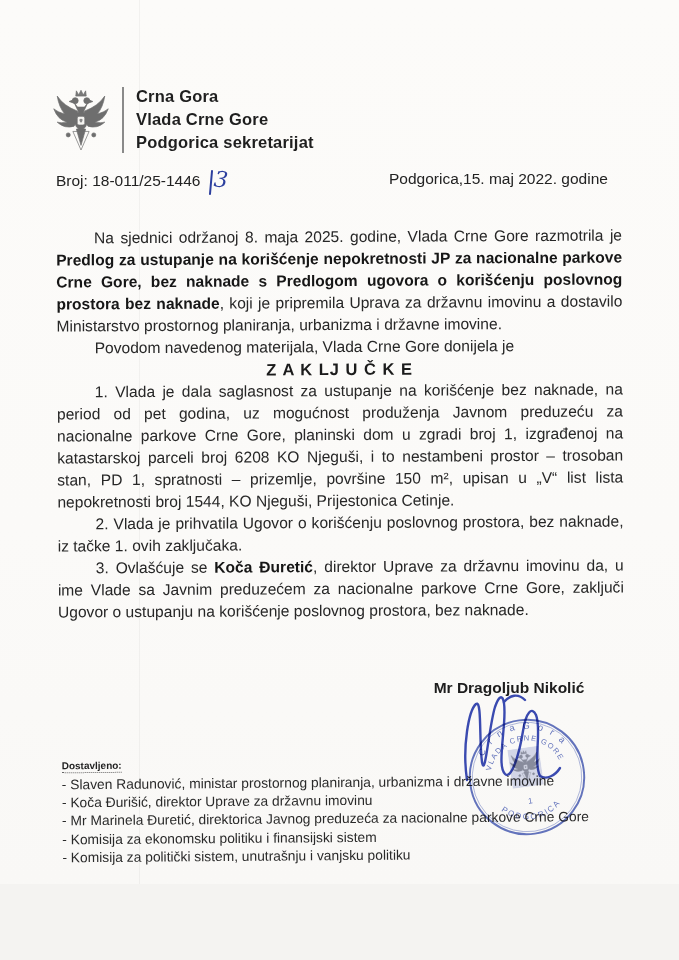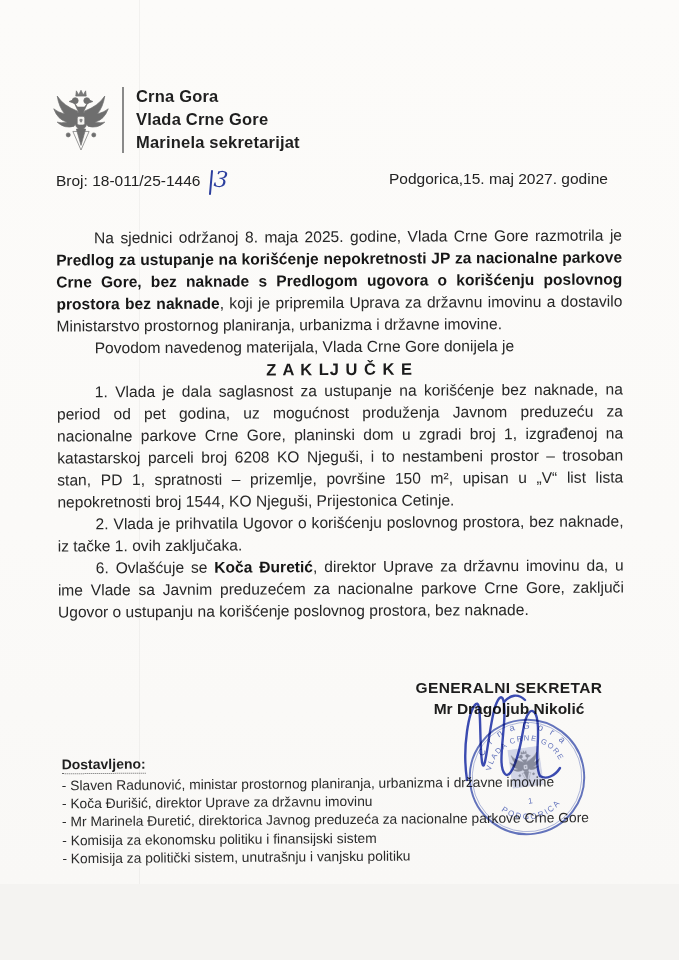--- a/index.html
+++ b/index.html
@@ -45,21 +45,21 @@
     color:#1b1b1b;
   }
 
   
   .sig-block { position:absolute; top:677px; left:383px; width:252px; text-align:center; }
   .sig-title { font-weight:bold; font-size:15.5px; letter-spacing:.4px; color:#1d1d1d; line-height:21px; }
   .sig-name  { font-weight:bold; font-size:15.5px; color:#1d1d1d; line-height:21px; }
 
   
   .delivery { position:absolute; top:753px; left:62px; width:585px; transform:rotate(-0.45deg); }
-  .delivery-label { font-weight:bold; font-size:14px; color:#1f1f1f; display:inline-block; border-bottom:1px dotted #666; padding-bottom:1px; margin-bottom:3px; }
+  .delivery-label { font-weight:bold; font-size:10px; color:#1f1f1f; display:inline-block; border-bottom:1px dotted #666; padding-bottom:1px; margin-bottom:3px; }
   .delivery-item { font-size:13.8px; line-height:18.2px; color:#2a2a2a; white-space:nowrap; }
 
   
   .stamp {
     position:absolute; left:458px; top:708px; width:138px; height:138px;
     opacity:.82; mix-blend-mode:multiply; transform:rotate(-8deg);
     pointer-events:none;
   }
   .scribble {
     position:absolute; left:447px; top:686px; width:152px; height:112px;
@@ -105,42 +105,41 @@
   </svg>
 
   <div class="header">
     <svg class="coat" viewBox="0 0 100 124">
       <use href="#eagle"></use>
     </svg>
     <div class="header-divider"></div>
     <div class="org-lines">
       <div class="org-line">Crna Gora</div>
       <div class="org-line">Vlada Crne Gore</div>
-      <div class="org-line">Marinela sekretarijat</div>
+      <div class="org-line">Podgorica sekretarijat</div>
     </div>
   </div>
 
   <div class="ref-row">
     <span>Broj: 18-011/25-1446</span>
     <span class="hw-slash"></span>
     <span class="hw-three">3</span>
   </div>
-  <div class="date">Podgorica,15. maj 2027. godine</div>
+  <div class="date">Podgorica,15. maj 2022. godine</div>
 
   <div class="body">
     <p><span>Na sjednici održanoj 8. maja 2025. godine, Vlada Crne Gore razmotrila je </span><b>Predlog za ustupanje na korišćenje nepokretnosti JP za nacionalne parkove Crne Gore, bez naknade s Predlogom ugovora o korišćenju poslovnog prostora bez naknade</b><span>, koji je pripremila Uprava za državnu imovinu a dostavilo Ministarstvo prostornog planiranja, urbanizma i državne imovine.</span></p>
     <p>Povodom navedenog materijala, Vlada Crne Gore donijela je</p>
     <p class="doc-heading">Z A K LJ U Č K E</p>
     <p>1. Vlada je dala saglasnost za ustupanje na korišćenje bez naknade, na period od pet godina, uz mogućnost produženja Javnom preduzeću za nacionalne parkove Crne Gore, planinski dom u zgradi broj 1, izgrađenoj na katastarskoj parceli broj 6208 KO Njeguši, i to nestambeni prostor – trosoban stan, PD 1, spratnosti – prizemlje, površine 150 m², upisan u „V“ list lista nepokretnosti broj 1544, KO Njeguši, Prijestonica Cetinje.</p>
     <p>2. Vlada je prihvatila Ugovor o korišćenju poslovnog prostora, bez naknade, iz tačke 1. ovih zaključaka.</p>
-    <p><span>6. Ovlašćuje se </span><b>Koča Đuretić</b><span>, direktor Uprave za državnu imovinu da, u ime Vlade sa Javnim preduzećem za nacionalne parkove Crne Gore, zaključi Ugovor o ustupanju na korišćenje poslovnog prostora, bez naknade.</span></p>
+    <p><span>3. Ovlašćuje se </span><b>Koča Đuretić</b><span>, direktor Uprave za državnu imovinu da, u ime Vlade sa Javnim preduzećem za nacionalne parkove Crne Gore, zaključi Ugovor o ustupanju na korišćenje poslovnog prostora, bez naknade.</span></p>
   </div>
 
   <div class="sig-block">
-    <div class="sig-title">GENERALNI SEKRETAR</div>
     <div class="sig-name">Mr Dragoljub Nikolić</div>
   </div>
 
   <div class="delivery">
     <div class="delivery-label">Dostavljeno:</div>
     <div class="delivery-item">- Slaven Radunović, ministar prostornog planiranja, urbanizma i državne imovine</div>
     <div class="delivery-item">- Koča Đurišić, direktor Uprave za državnu imovinu</div>
     <div class="delivery-item">- Mr Marinela Đuretić, direktorica Javnog preduzeća za nacionalne parkove Crne Gore</div>
     <div class="delivery-item">- Komisija za ekonomsku politiku i finansijski sistem</div>
     <div class="delivery-item">- Komisija za politički sistem, unutrašnju i vanjsku politiku</div>

